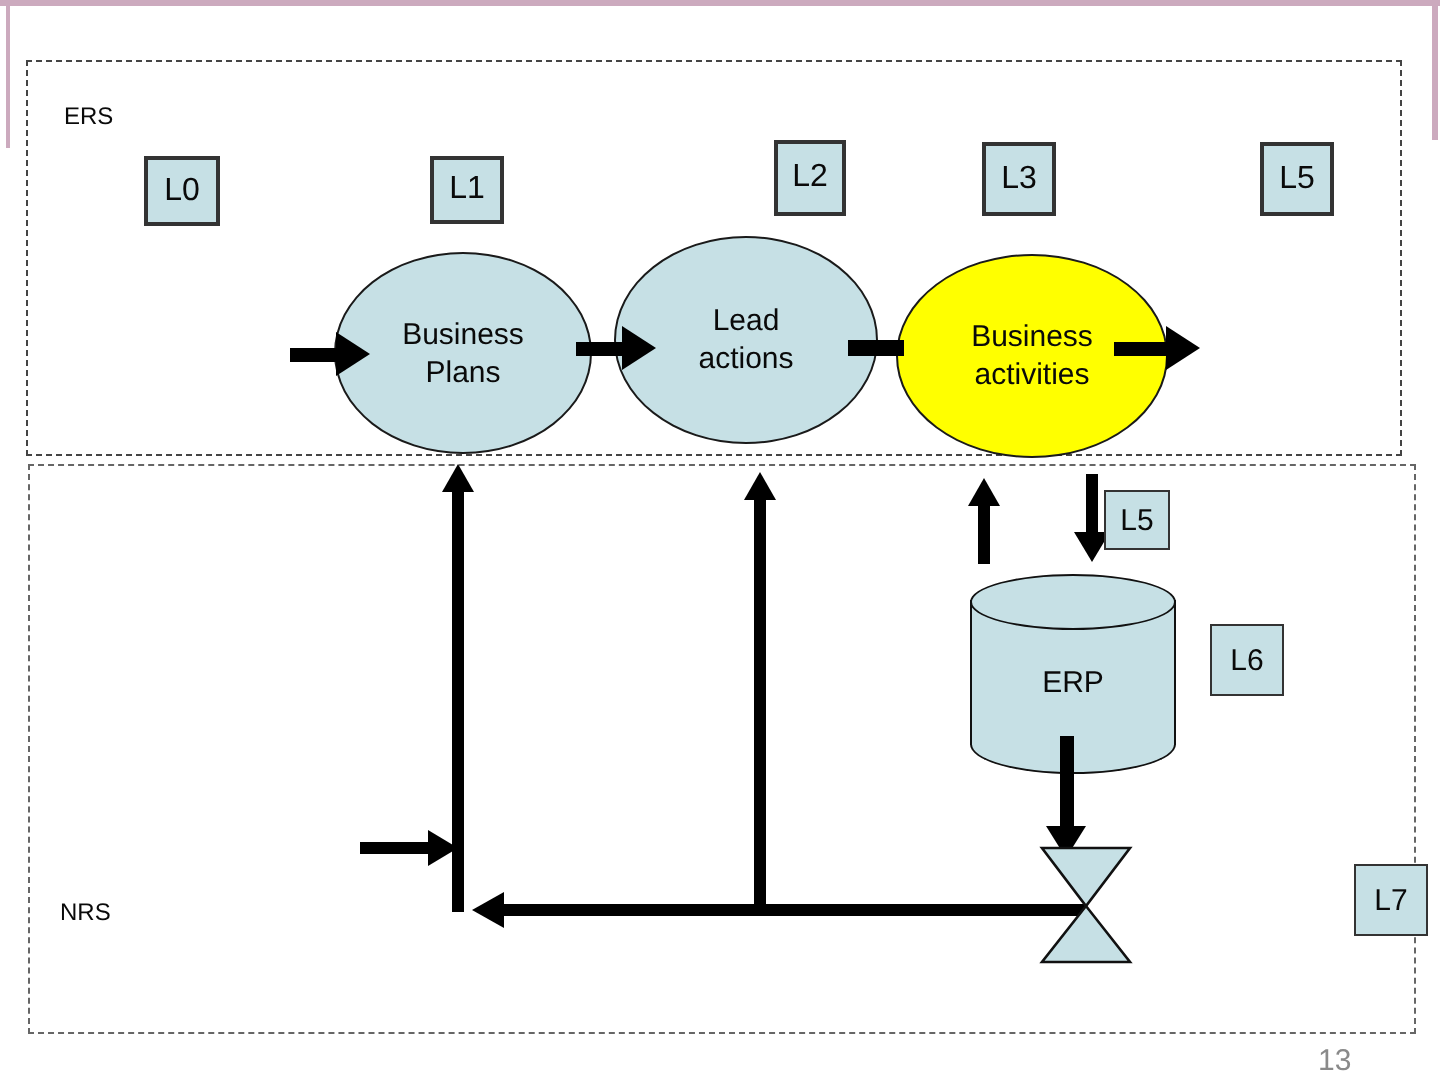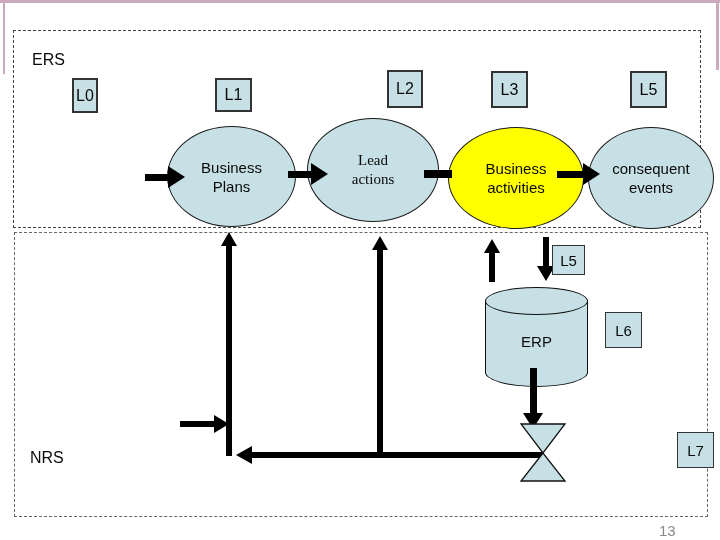--- a/index.html
+++ b/index.html
@@ -11,21 +11,21 @@
   html,body{margin:0;padding:0;background:#ffffff;}
   .stage{
     position:relative;width:720px;height:540px;background:#ffffff;overflow:hidden;
     font-family:"Liberation Sans","DejaVu Sans",sans-serif;color:#0a0a0a;
   }
   .abs{position:absolute;}
   
   .frame{background:var(--frame-pink);}
   
   .region{position:absolute;border:1px dashed #555;background:transparent;}
-  .region-label{position:absolute;font-size:16px;color:#0a0a0a;text-align:center;}
+  .region-label{position:absolute;font-size:12px;color:#0a0a0a;text-align:center;}
   
   .ellipse{
     position:absolute;border:1.4px solid #1a1a1a;border-radius:50%;
     background:var(--shape-fill);display:flex;align-items:center;justify-content:center;
     text-align:center;font-size:15px;line-height:19px;white-space:pre-line;
   }
   .ellipse.highlight{background:var(--highlight-fill);}
   
   .tagbox{
     position:absolute;background:var(--shape-fill);border:2px solid #333;
@@ -65,44 +65,42 @@
   <div class="abs frame" style="left:0;top:0;width:720px;height:3px;"></div>
   <div class="abs frame" style="left:3px;top:2px;width:2px;height:72px;"></div>
   <div class="abs frame" style="left:716px;top:2px;width:3px;height:68px;"></div>
 
   <div class="region" style="left:13px;top:30px;width:686px;height:196px;border-color:#444;"></div>
   <div class="region-label" style="left:32px;top:51px;">ERS</div>
 
   <div class="region" style="left:14px;top:232px;width:692px;height:283px;border-color:#666;"></div>
   <div class="region-label" style="left:30px;top:449px;">NRS</div>
 
-  <div class="tagbox" style="left:72px;top:78px;width:26px;height:35px;">
+  <div class="tagbox" style="left:72px;top:78px;width:38px;height:35px;">
       <span>L0</span>
     </div>
   <div class="tagbox" style="left:215px;top:78px;width:37px;height:34px;">
       <span>L1</span>
     </div>
   <div class="tagbox" style="left:359px;top:70px;width:36px;height:38px;margin-left:28px;">
       <span>L2</span>
     </div>
   <div class="tagbox" style="left:491px;top:71px;width:37px;height:37px;">
       <span>L3</span>
     </div>
   <div class="tagbox" style="left:630px;top:71px;width:37px;height:37px;">
       <span>L5</span>
     </div>
 
   <div class="ellipse" style="left:167px;top:126px;width:127px;height:99px;"><span>Business
 Plans</span></div>
-  <div class="ellipse" style="left:307px;top:118px;width:130px;height:102px;font-family:Liberation Serif, serif;"><span>Lead
+  <div class="ellipse" style="left:307px;top:118px;width:130px;height:102px;"><span>Lead
 actions</span></div>
   <div class="ellipse highlight" style="left:448px;top:127px;width:134px;height:100px;"><span>Business
 activities</span></div>
-  <div class="ellipse" style="left:588px;top:127px;width:124px;height:100px;"><span>consequent
-events</span></div>
 
   <div>
     <div class="shaft-h" style="left:145px;top:174px;width:25px;"></div>
     <div class="head head-right" style="left:168px;top:166px;"></div>
   </div>
   <div>
     <div class="shaft-h" style="left:288px;top:171px;width:25px;"></div>
     <div class="head head-right" style="left:311px;top:163px;"></div>
   </div>
   <div class="shaft-h" style="left:424px;top:170px;width:28px;height:8px;"></div>

